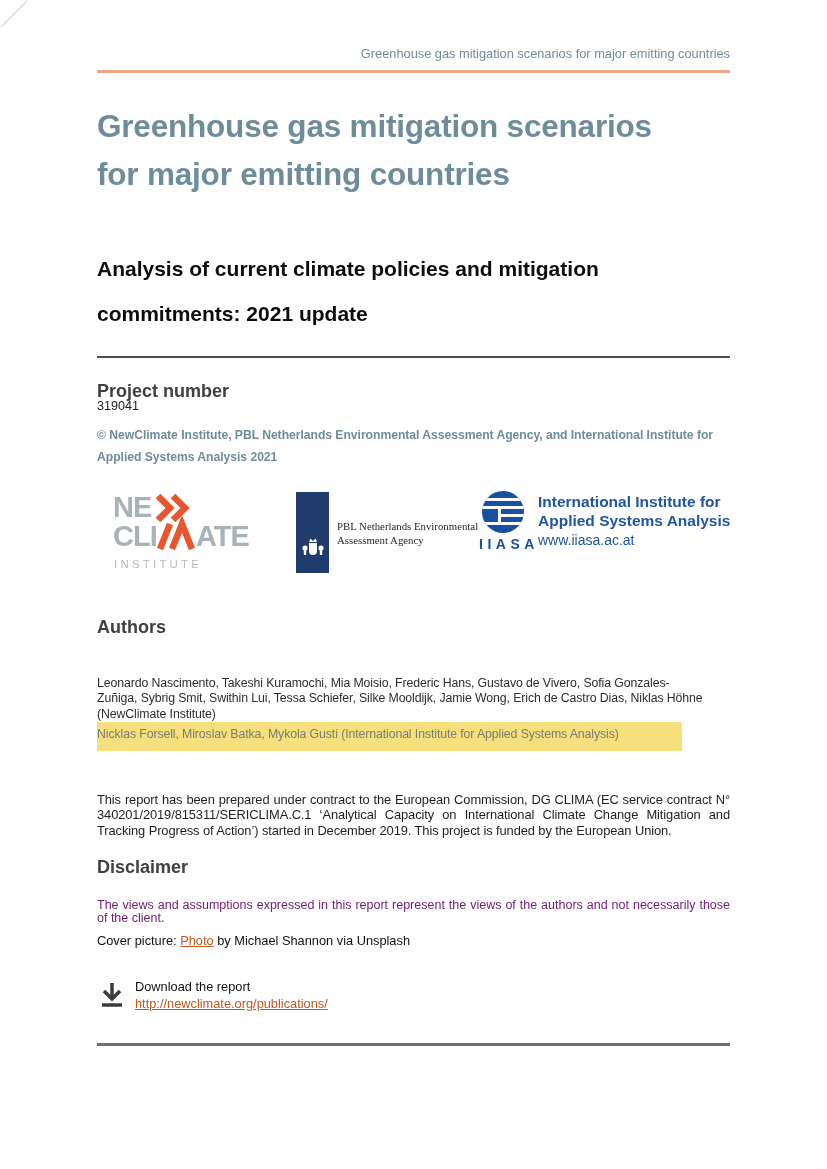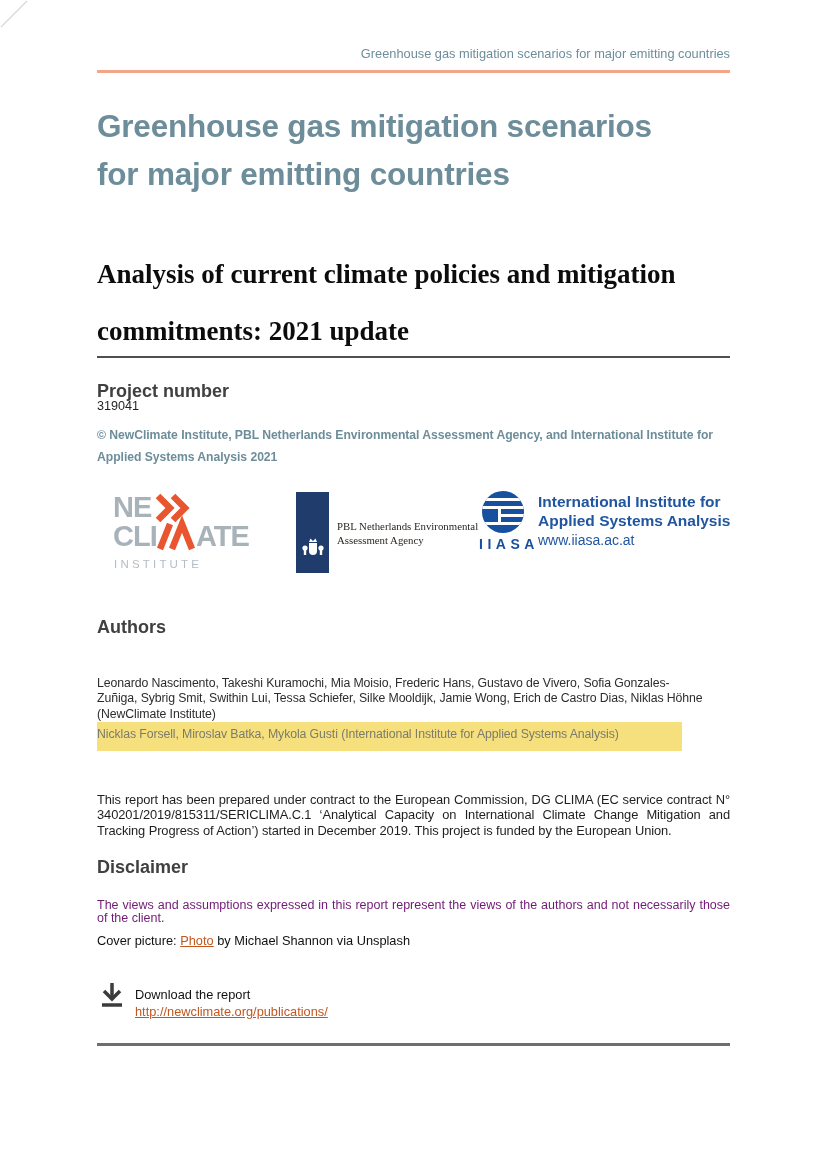--- a/index.html
+++ b/index.html
@@ -17,21 +17,21 @@
   .running-header { top:46px; text-align:right; font-size:12.8px; color:#6d8d9a; }
   .rule { height:2px; }
   .rule-salmon { top:70px; height:2.5px; background:#f3a687; }
   .rule-dark-1 { top:356px; background:#4f4f4f; }
   .rule-dark-2 { top:1043px; height:2.5px; background:#6e6e6e; }
 
   .report-title {
     top:103px; width:592px; font-size:31.5px; font-weight:bold;
     color:#6d8d9a; line-height:47.5px; letter-spacing:-0.2px;
   }
-  .report-subtitle { top:246px; width:633px; font-size:27px; color:#0c0c0c; line-height:57px;font-family:Liberation Serif, serif; }
+  .report-subtitle { top:246px; width:633px; font-size:21px; color:#0c0c0c; line-height:45px; }
 
   .slate-label { font-weight:bold; font-size:18px; color:#404040; }
   .proj-label { top:381px; }
   .proj-number { top:399px; font-size:12.6px; color:#1f1f1f; }
   .copyright { top:425px; font-weight:bold; font-size:12.2px; letter-spacing:-0.05px; color:#6d8d9a; line-height:21.5px; }
 
   .logos-row { top:488px; height:92px;margin-left:16px; }
   .logo-nci { position:absolute; left:0; top:4px; }
   .logo-pbl-rect { position:absolute; left:183px; top:4px; width:33px; height:81px; background:#1f3c6d;
     display:flex; align-items:center; justify-content:center; padding-top:30px; }
@@ -55,21 +55,21 @@
   .contract { top:792px; width:633px; font-size:12.9px; color:#1f1f1f; line-height:15.3px;
     text-align:justify; letter-spacing:-0.1px; }
   .disclaimer-heading { top:857px; }
   .disclaimer-text { top:899px; width:633px; font-size:12.5px; color:#701a75; line-height:13px; text-align:justify; }
 
   .cover-line { top:933px; font-size:12.8px; color:#111111; }
   a.link-orange { color:#c2571f; text-decoration:underline; cursor:pointer; }
 
   .download-block { top:979px; }
   .download-icon { position:absolute; left:2px; top:2px; }
-  .download-texts { position:absolute; left:38px; top:8px; font-size:12.8px; line-height:16.5px; color:#111111; }
+  .download-texts { position:absolute; left:38px; top:0; font-size:12.8px; line-height:16.5px; color:#111111; }
 
   .footer { top:1128px; display:flex; align-items:center; font-size:12.8px; color:#111111; }
   .footer-chevrons { margin-right:9px; margin-top:1px; }
   .footer-page-num { margin-left:auto; color:#222222; }
 </style>
 </head>
 <body>
 
 <div class="page">
 

